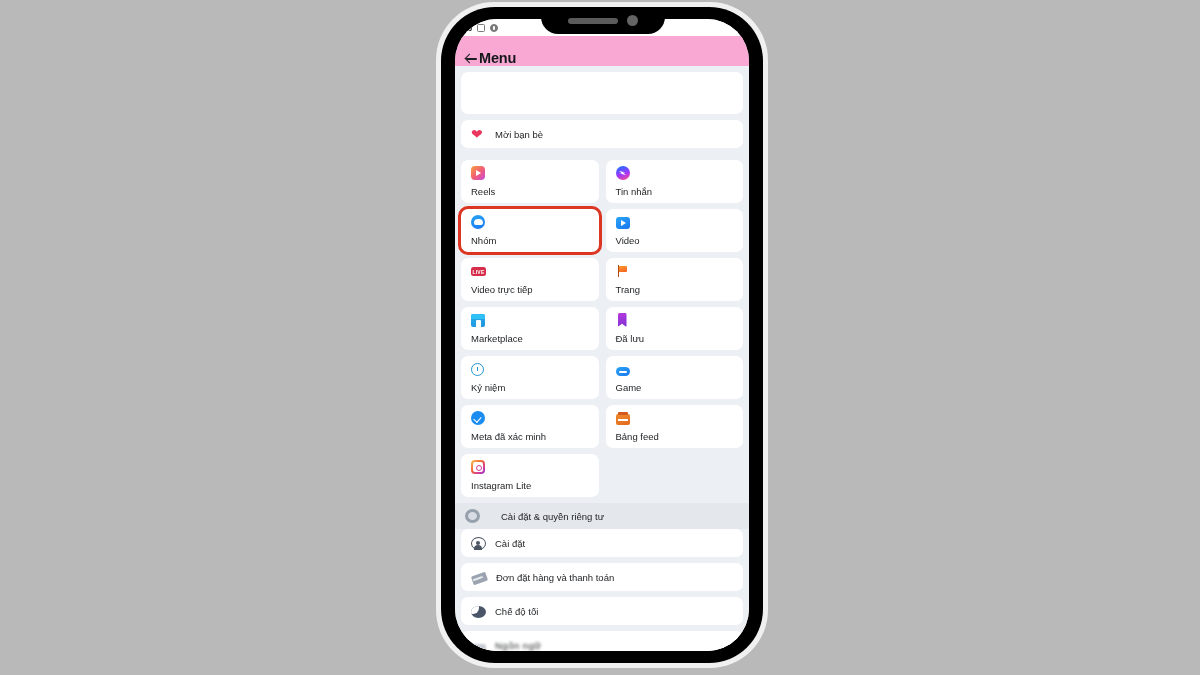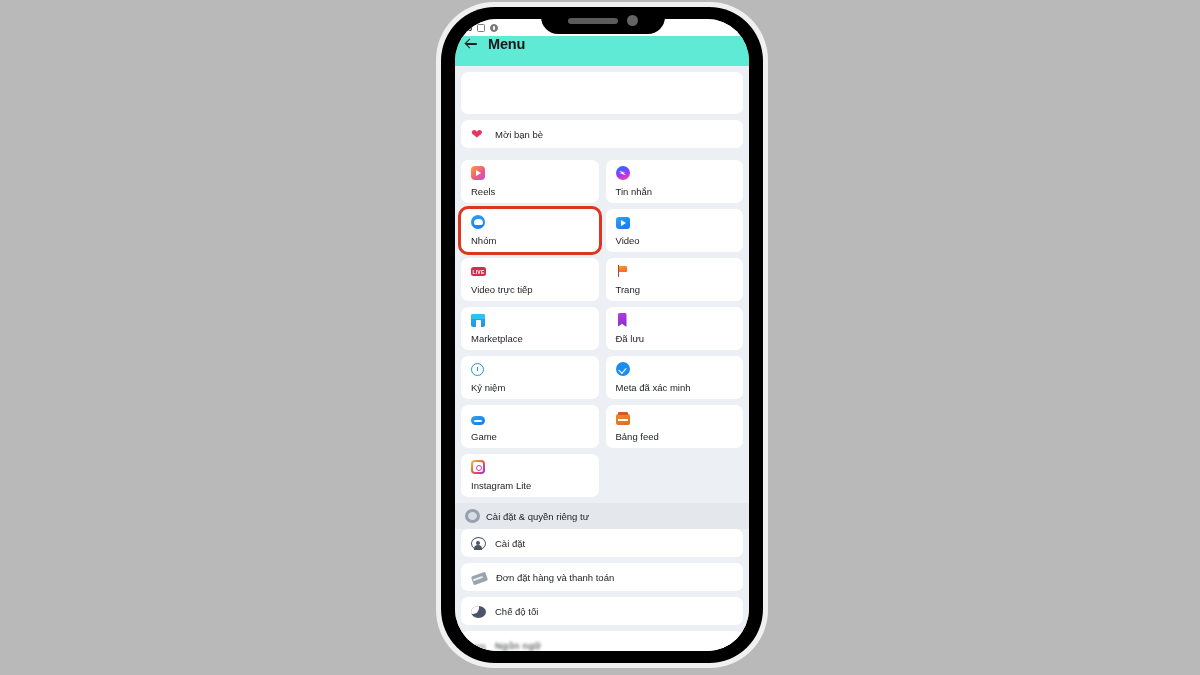--- a/index.html
+++ b/index.html
@@ -64,23 +64,23 @@
   }
   .sb-ic.round { border-radius: 50%; background: #7a7a7a; border-color: #7a7a7a; position: relative;}
   .sb-ic.round::after{
     content:""; position:absolute; left:2px; top:1.5px;
     width:2.5px; height:3.5px; background:#fff; border-radius:1px;
   }
 
   
   .app-header {
     height: 30px;
-    background: #5eead4;
-    display: flex; align-items: flex-start;
-    padding-left: 9px; gap: 9px;
+    background: #f9a8d4;
+    display: flex; align-items: flex-end;
+    padding-left: 9px; 
   }
   .back-arrow {
     width: 15px; height: 15px;
     position: relative; cursor: pointer;
   }
   .back-arrow::before{
     content:""; position:absolute; left:2px; top:7px;
     width:11px; height:1.6px; background:#1c1e21; border-radius:1px;
   }
   .back-arrow::after{
@@ -135,21 +135,21 @@
   }
   .tile.highlight {
     outline: 3px solid #dc3522;
     outline-offset: 0px;
     z-index: 5;
   }
 
   
   .section-head {
     display: flex; align-items: center;
-    height: 26px; padding-left: 10px; gap: 6px;
+    height: 26px; padding-left: 10px; gap: 21px;
     background: #e4e7ec;
     text-align: right;
   }
   .section-head .lbl { font-size: 9.5px; color: #1c1e21; }
 
   
   .ic { width: 15px; height: 15px; flex: 0 0 15px; position: relative; display:inline-block; }
 
   .ic-heart{ color:#e8365d; font-size:14px; line-height:14px; }
   .ic-reels{
@@ -400,27 +400,27 @@
           <span class="tlabel">Đã lưu</span>
         </div>
 
         <div class="tile">
           <span class="ic ic-clock"></span>
           <span class="tlabel">Kỷ niệm</span>
         </div>
 
 
         <div class="tile">
+          <span class="ic ic-game"></span>
+          <span class="tlabel">Game</span>
+        </div>
+
+        <div class="tile">
           <span class="ic ic-check"></span>
           <span class="tlabel">Meta đã xác minh</span>
-        </div>
-
-        <div class="tile">
-          <span class="ic ic-game"></span>
-          <span class="tlabel">Game</span>
         </div>
 
         <div class="tile">
           <span class="ic ic-feed"></span>
           <span class="tlabel">Bảng feed</span>
         </div>
 
         <div class="tile">
           <span class="ic ic-insta"></span>
           <span class="tlabel">Instagram Lite</span>

